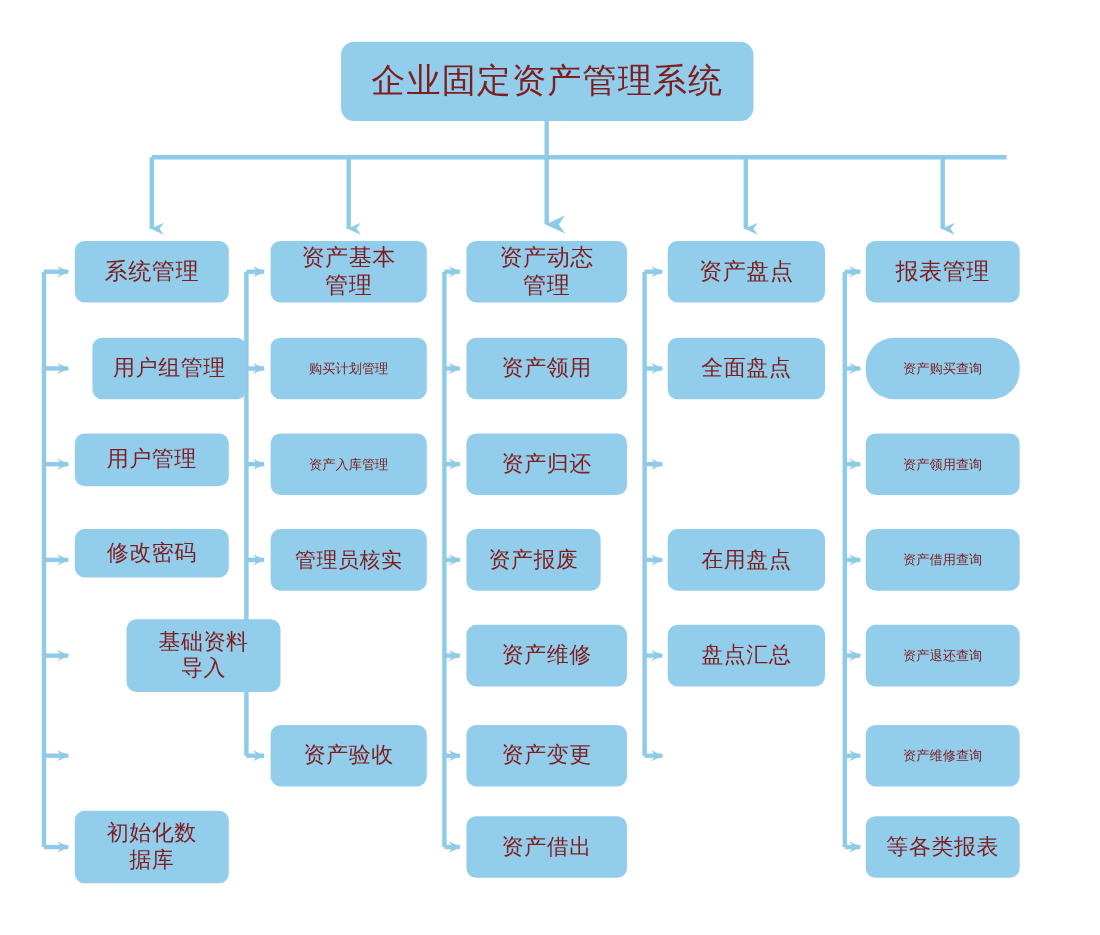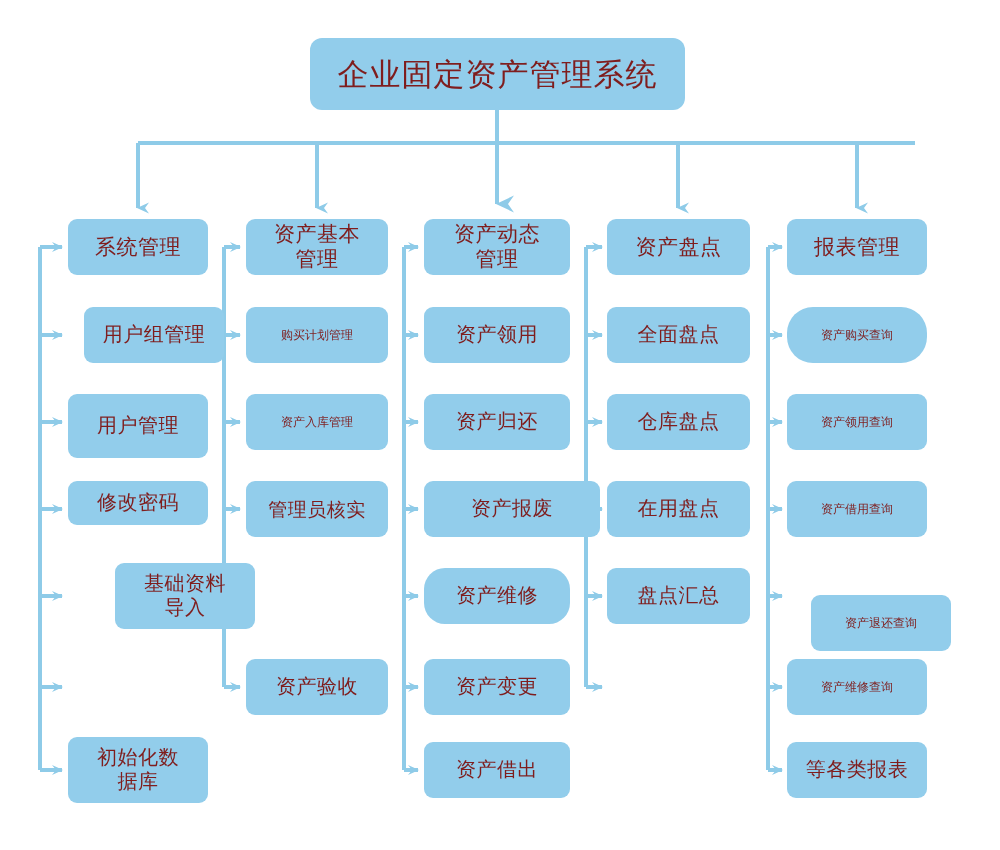--- a/index.html
+++ b/index.html
@@ -133,46 +133,45 @@
       <path d="M768,596 L782,596" marker-end="url(#ah-right)"></path>
       <path d="M768,687 L782,687" marker-end="url(#ah-right)"></path>
       <path d="M768,770 L782,770" marker-end="url(#ah-right)"></path>
     </g>
   </svg>
 
   <div class="node root" style="left:310px; top:38px; width:375px; height:72px;">企业固定资产管理系统</div>
 
   <div class="node head" style="left:68px; top:219px; width:140px; height:56px;">系统管理</div>
   <div class="node leaf" style="left:68px; top:307px; width:140px; height:56px;margin-left:16px;">用户组管理</div>
-  <div class="node leaf" style="left:68px; top:394px; width:140px; height:64px;text-align:right;">用户管理</div>
+  <div class="node leaf" style="left:68px; top:394px; width:140px; height:48px;text-align:right;">用户管理</div>
   <div class="node leaf" style="left:68px; top:481px; width:140px; height:44px;">修改密码</div>
   <div class="node leaf" style="left:68px; top:563px; width:140px; height:66px;margin-left:47px;">基础资料<br>导入</div>
   <div class="node leaf" style="left:68px; top:737px; width:140px; height:66px;">初始化数<br>据库</div>
 
   <div class="node head" style="left:246px; top:219px; width:142px; height:56px;">资产基本<br>管理</div>
   <div class="node leaf tight" style="left:246px; top:307px; width:142px; height:56px;">购买计划管理</div>
   <div class="node leaf tight" style="left:246px; top:394px; width:142px; height:56px;">资产入库管理</div>
   <div class="node leaf narrow" style="left:246px; top:481px; width:142px; height:56px;">管理员核实</div>
   <div class="node leaf" style="left:246px; top:659px; width:142px; height:56px;">资产验收</div>
 
   <div class="node head" style="left:424px; top:219px; width:146px; height:56px;">资产动态<br>管理</div>
   <div class="node leaf" style="left:424px; top:307px; width:146px; height:56px;">资产领用</div>
   <div class="node leaf" style="left:424px; top:394px; width:146px; height:56px;">资产归还</div>
-  <div class="node leaf" style="left:424px; top:481px; width:176px; height:56px;text-align:center;">资产报废</div>
-  <div class="node leaf" style="left:424px; top:568px; width:146px; height:56px;border-radius:21px;">资产维修</div>
+  <div class="node leaf" style="left:424px; top:481px; width:122px; height:56px;text-align:center;">资产报废</div>
+  <div class="node leaf" style="left:424px; top:568px; width:146px; height:56px;">资产维修</div>
   <div class="node leaf" style="left:424px; top:659px; width:146px; height:56px;">资产变更</div>
   <div class="node leaf" style="left:424px; top:742px; width:146px; height:56px;">资产借出</div>
 
   <div class="node head" style="left:607px; top:219px; width:143px; height:56px;">资产盘点</div>
   <div class="node leaf" style="left:607px; top:307px; width:143px; height:56px;">全面盘点</div>
-  <div class="node leaf" style="left:607px; top:394px; width:143px; height:56px;">仓库盘点</div>
   <div class="node leaf" style="left:607px; top:481px; width:143px; height:56px;">在用盘点</div>
   <div class="node leaf" style="left:607px; top:568px; width:143px; height:56px;">盘点汇总</div>
 
   <div class="node head" style="left:787px; top:219px; width:140px; height:56px;">报表管理</div>
   <div class="node leaf tight" style="left:787px; top:307px; width:140px; height:56px;border-radius:26px;">资产购买查询</div>
   <div class="node leaf tight" style="left:787px; top:394px; width:140px; height:56px;">资产领用查询</div>
   <div class="node leaf tight" style="left:787px; top:481px; width:140px; height:56px;text-align:right;">资产借用查询</div>
-  <div class="node leaf tight" style="left:787px; top:595px; width:140px; height:56px;margin-left:24px;">资产退还查询</div>
+  <div class="node leaf tight" style="left:787px; top:568px; width:140px; height:56px;">资产退还查询</div>
   <div class="node leaf tight" style="left:787px; top:659px; width:140px; height:56px;">资产维修查询</div>
   <div class="node leaf" style="left:787px; top:742px; width:140px; height:56px;">等各类报表</div>
 
 </div>
 
 </body></html>

